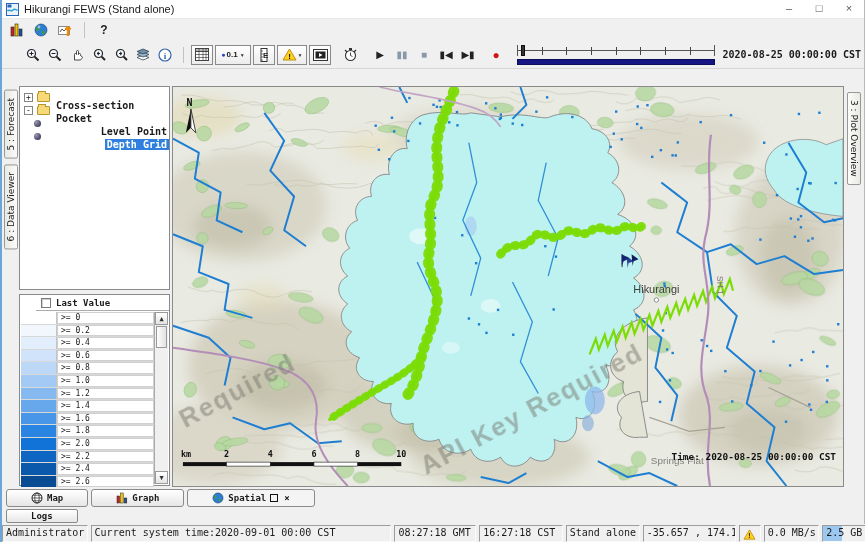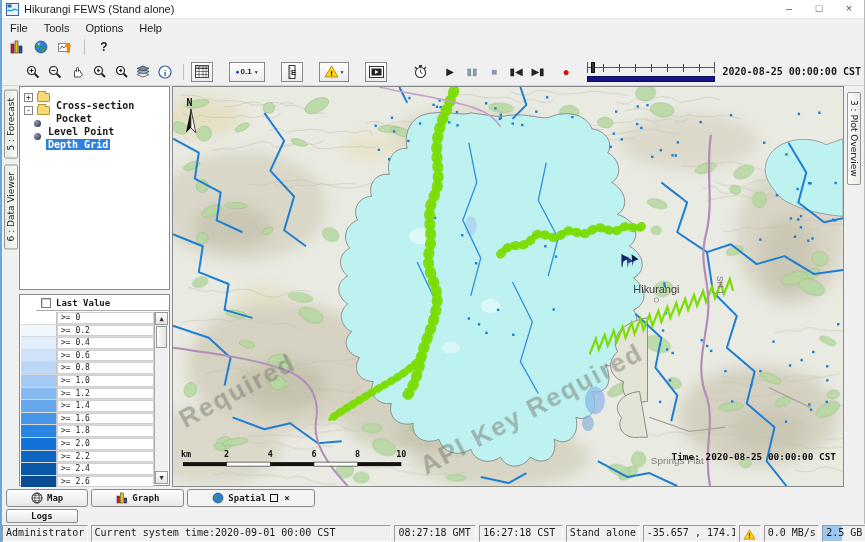--- a/index.html
+++ b/index.html
@@ -12,21 +12,21 @@
   .title-controls{margin-left:auto;display:flex;height:19px;}
   .tc{width:30px;text-align:center;line-height:17px;font-size:11px;color:#555;}
   
   .menubar{height:17px;background:#f0f0f0;display:flex;align-items:center;font-size:11px;color:#222;}
   .menu-item{padding:0 8px;}
   
   .toolbar1{height:22px;display:flex;align-items:center;background:#f0f0f0;padding-left:3px;}
   .toolbar2{height:28px;display:flex;align-items:center;background:#f0f0f0;padding-left:20px;border-bottom:1px solid #d6d6d6;}
   .tb-btn{width:24px;height:20px;display:flex;align-items:center;justify-content:center;flex:0 0 auto;}
   .t2-btn{width:22px;height:20px;display:flex;align-items:center;justify-content:center;flex:0 0 auto;font-size:10px;}
-  .boxed{border:1px solid #8a8a8a;background:linear-gradient(#ffffff,#ececec);margin-right:16px;}
+  .boxed{border:1px solid #8a8a8a;background:linear-gradient(#ffffff,#ececec);margin-right:2px;}
   .tb-sep{width:1px;height:16px;background:#c2c2c2;margin:0 7px;flex:0 0 auto;}
   .interval-btn{width:36px;height:20px;display:flex;align-items:center;justify-content:center;gap:1px;font-size:8px;font-weight:bold;}
   .interval-dot{color:#2244cc;font-size:7px;}
   .caret{font-size:5px;color:#333;margin-left:1px;}
   .pb{font-size:10px;line-height:1;}
   .pb-play,.pb-skip{color:#222;}
   .pb-pause,.pb-stop{color:#8899aa;}
   .pb-record{color:#d11515;font-size:12px;}
   .timeline{flex:1;margin:0 8px 0 10px;display:flex;flex-direction:column;justify-content:center;}
   .tl-track{position:relative;height:13px;}
@@ -38,21 +38,21 @@
   .tl-date{font-family:"DejaVu Sans Mono",monospace;font-size:10px;font-weight:bold;white-space:nowrap;padding-right:3px;}
   
   .main{position:absolute;top:86px;left:0;width:100%;height:401px;display:flex;background:#f0f0f0;}
   .vtabs-left{width:17px;display:flex;flex-direction:column;align-items:center;padding-top:4px;gap:5px;}
   .vtabs-right{width:20px;display:flex;flex-direction:column;align-items:center;padding-top:6px;}
   .vtab{writing-mode:vertical-rl;background:linear-gradient(90deg,#fbfbf9,#e9e9e5);border:1px solid #979793;border-radius:2px;font-size:9px;color:#222;padding:7px 1px;white-space:nowrap;font-family:"DejaVu Sans",sans-serif;}
   .vtab-up{transform:rotate(180deg);}
   .left-panel{width:153px;display:flex;flex-direction:column;padding:0 2px 1px 0;}
   .tree-panel{height:204px;background:#fff;border:1px solid #8a8a8a;overflow:hidden;padding-top:4px;font-family:"DejaVu Sans Mono",monospace;font-size:10px;font-weight:bold;}
   .tree-row{display:flex;align-items:center;height:13px;padding-left:4px;white-space:nowrap;}
-  .tree-row.child{padding-left:14px;}
+  .tree-row.child{padding-left:14px;justify-content:space-between;}
   .expander{width:9px;height:9px;border:1px solid #848484;background:#fff;font-size:8px;line-height:7px;text-align:center;margin-right:4px;flex:0 0 auto;font-weight:normal;}
   .folder{width:13px;height:9px;background:#f7d978;border:1px solid #b8962e;border-radius:1px;position:relative;margin-right:4px;flex:0 0 auto;}
   .folder::before{content:"";position:absolute;top:-3px;left:0;width:6px;height:2px;background:#f7d978;border:1px solid #b8962e;border-bottom:none;}
   .bullet{width:7px;height:7px;border-radius:50%;background:radial-gradient(circle at 30% 30%,#9a9ab8,#23233f);margin-right:5px;flex:0 0 auto;}
   .node-label{padding:0 2px;margin-top:15px;}
   .node-label.selected{background:#2f80de;color:#fff;}
   .legend-panel{flex:1;margin-top:4px;background:#fff;border:1px solid #8a8a8a;position:relative;font-family:"DejaVu Sans Mono",monospace;}
   .legend-header{height:16px;display:flex;align-items:center;padding-left:5px;gap:5px;font-size:9px;font-weight:bold;border-bottom:1px solid #aaa;margin-left:16px;}
   .checkbox{width:10px;height:10px;border:1px solid #7a7a7a;background:#fff;box-shadow:inset 1px 1px 0 #cfcfcf;}
   .legend-rows{position:absolute;top:17px;bottom:1px;left:1px;right:15px;display:flex;flex-direction:column;}
@@ -92,26 +92,20 @@
       <rect x="1.5" y="1.5" width="4" height="3" fill="#2a66b8"></rect>
     </svg>
     <span>Hikurangi FEWS  (Stand alone)</span>
     <div class="title-controls">
       <span class="tc">–</span>
       <span class="tc">□</span>
       <span class="tc">×</span>
     </div>
   </div>
 
-  <div class="menubar">
-    <span class="menu-item">File</span>
-    <span class="menu-item">Tools</span>
-    <span class="menu-item">Options</span>
-    <span class="menu-item">Help</span>
-  </div>
 
   <div class="toolbar1">
     <span class="tb-btn">
       <svg width="14" height="14" viewBox="0 0 14 14">
         <rect x="1" y="4" width="3" height="9" fill="#cc2222" stroke="#222" stroke-width="0.6"></rect>
         <rect x="5" y="1" width="3" height="12" fill="#f4c400" stroke="#222" stroke-width="0.6"></rect>
         <rect x="9" y="6" width="3" height="7" fill="#234f9c" stroke="#222" stroke-width="0.6"></rect>
       </svg>
     </span>
     <span class="tb-btn">

